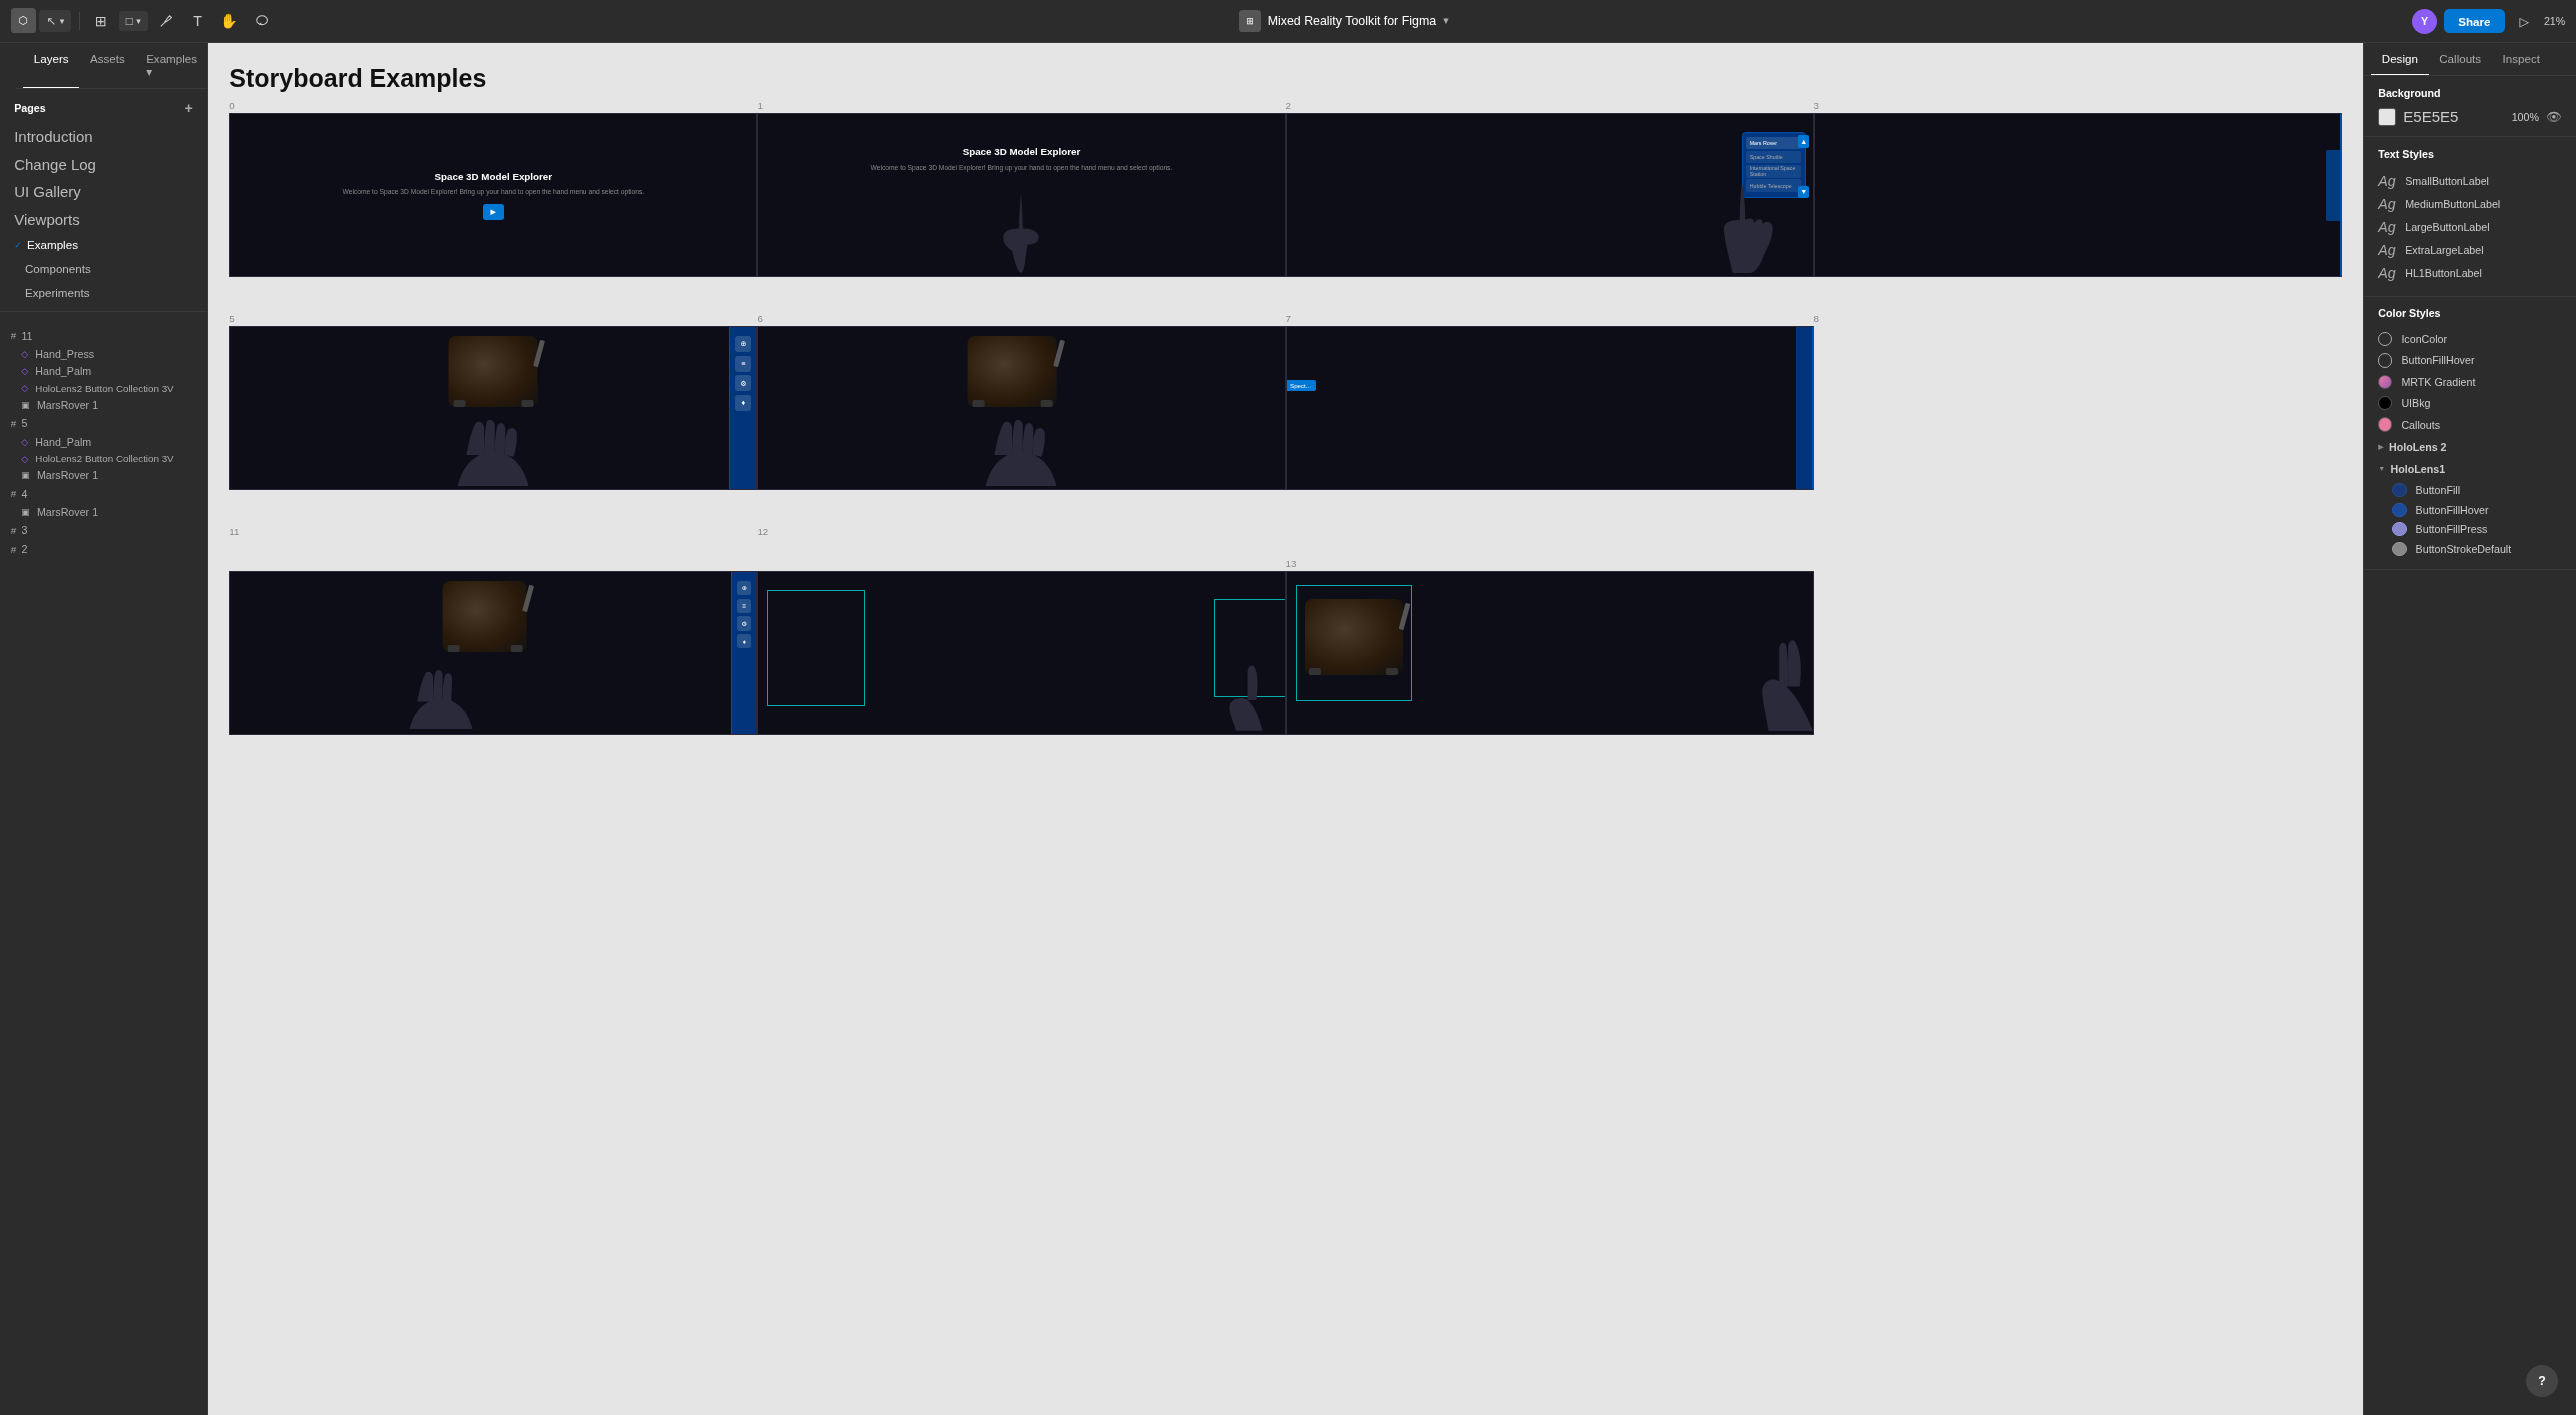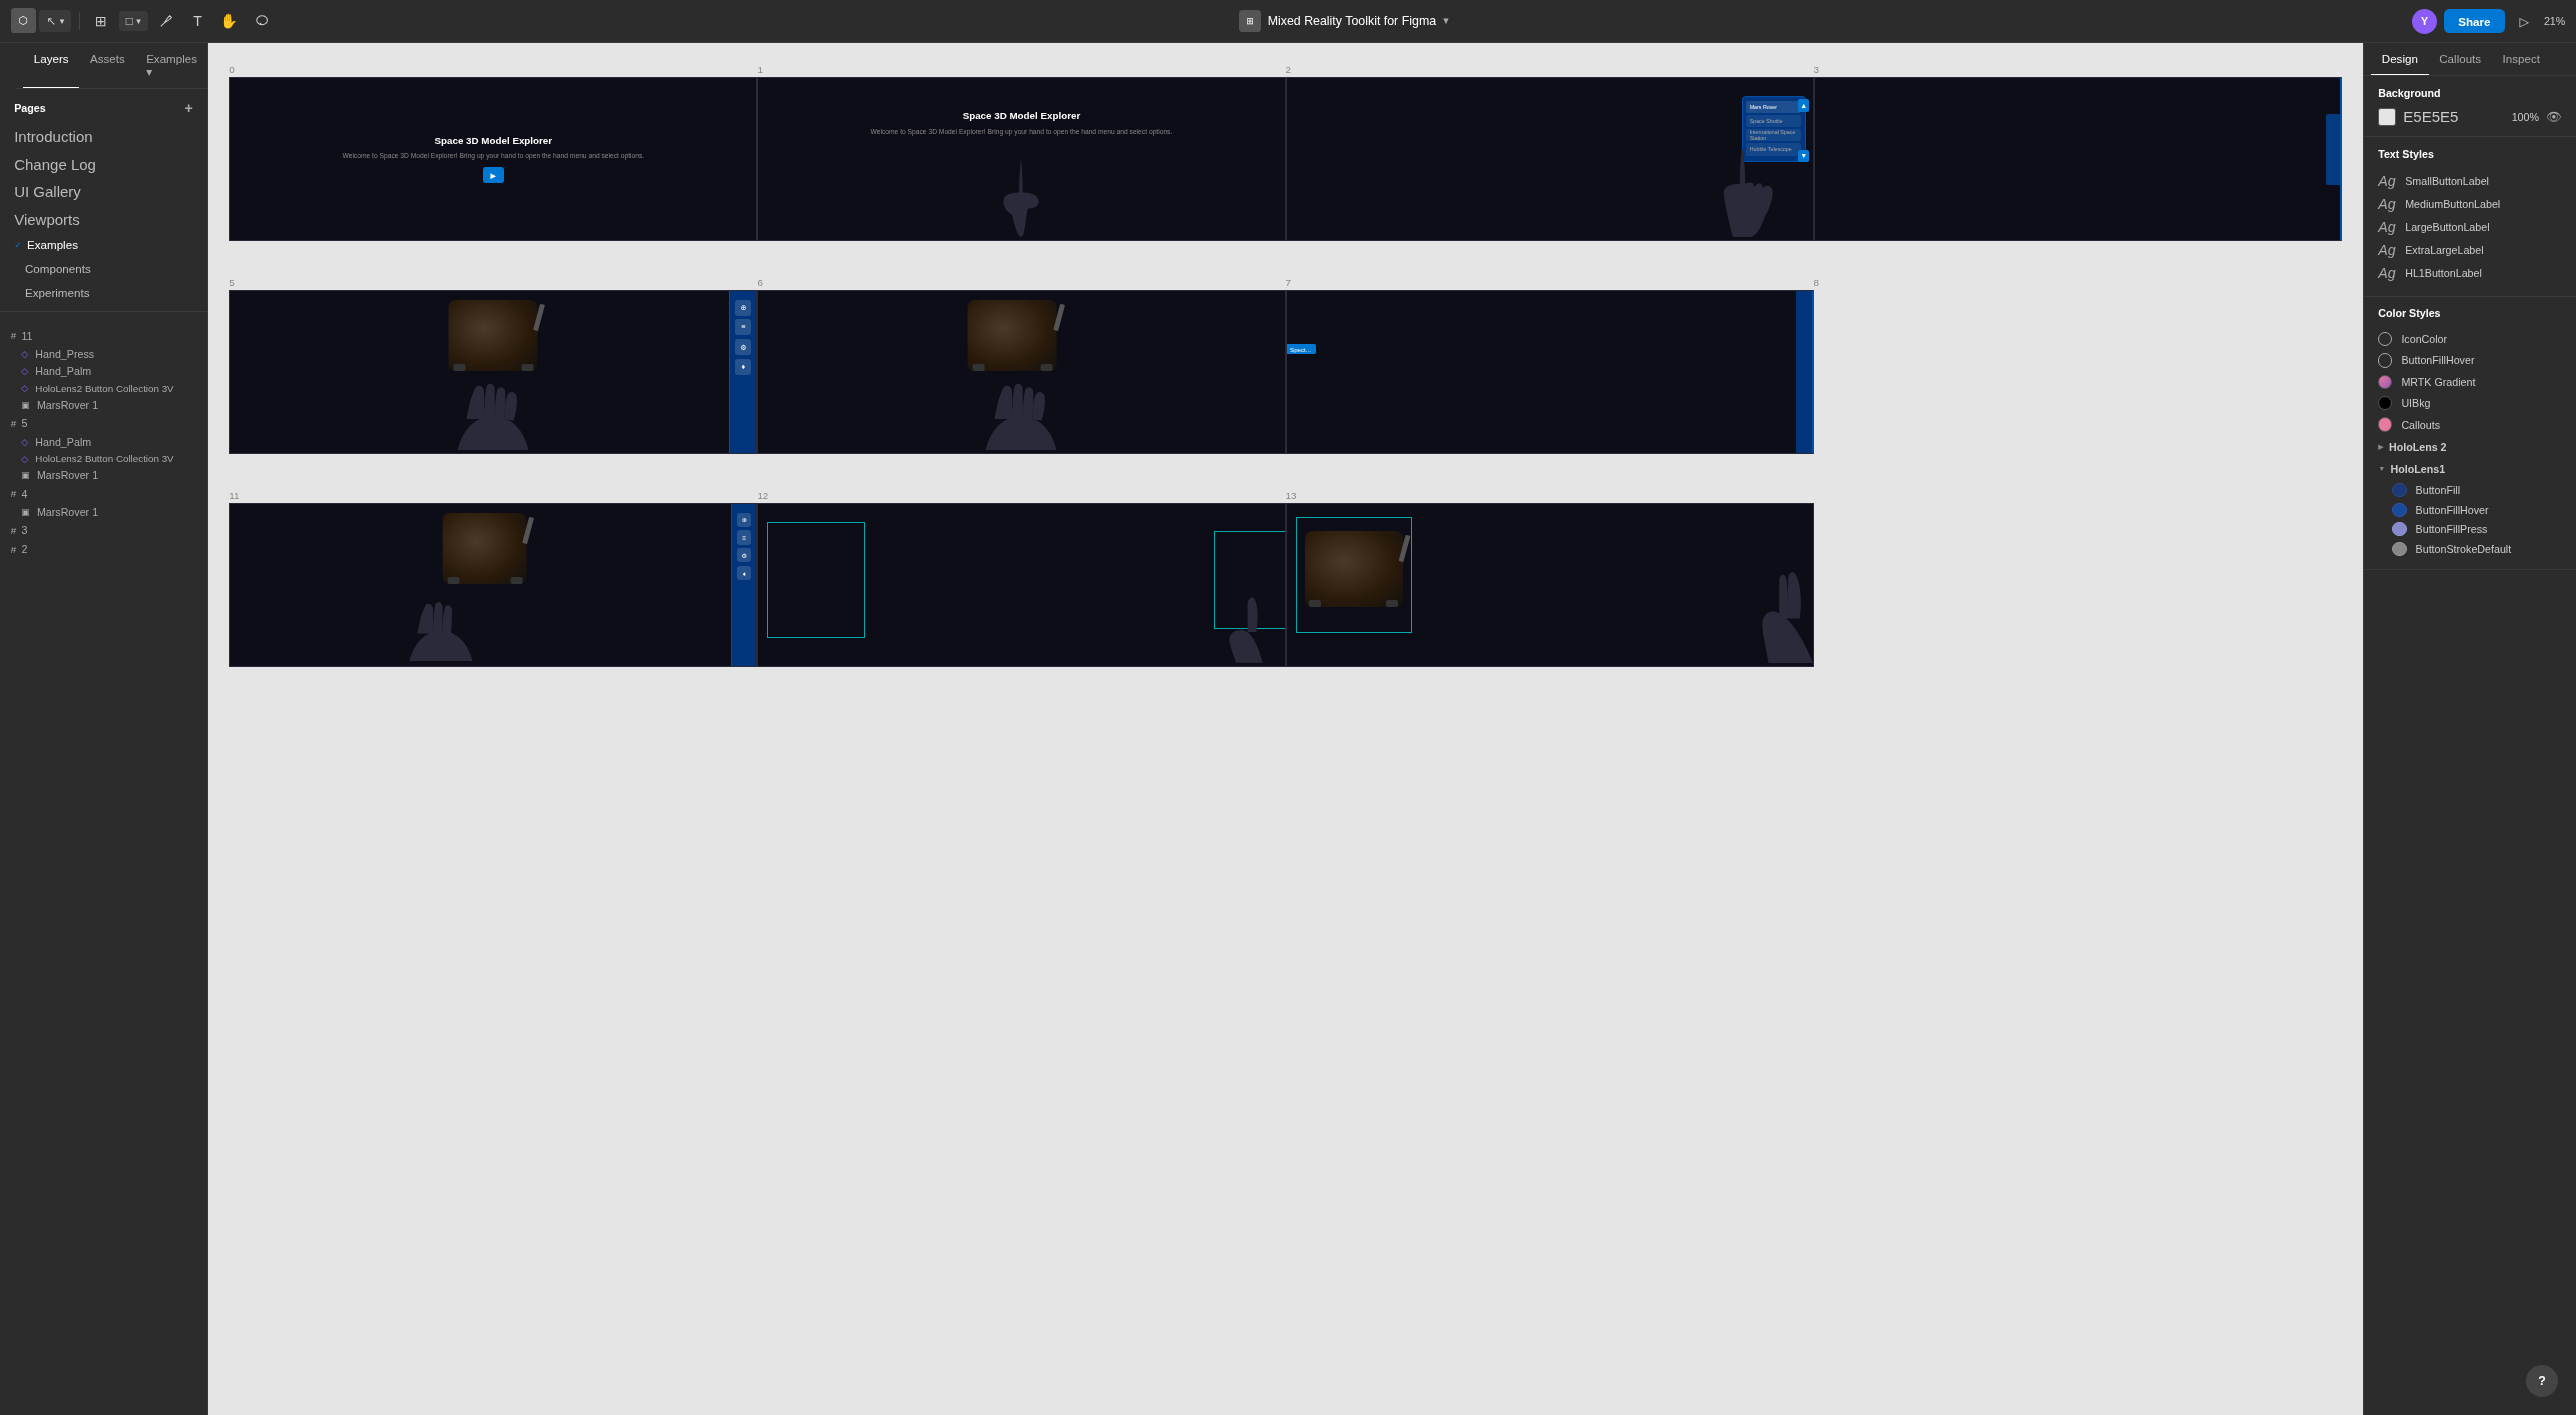--- a/index.html
+++ b/index.html
@@ -489,20 +489,21 @@
 
       <div class="layer-group-header">
         <span class="hash">#</span>
         <span>2</span>
       </div>
     </div>
   </div>
 
   <div class="canvas-area">
     <div class="canvas-content">
+      <h1 class="storyboard-title">Storyboard Examples</h1>
 
       <div style="display:grid; grid-template-columns: repeat(4,1fr); gap:0; margin-bottom:36px;">
 
         <div style="grid-column: 1; padding:0 0 1.8px; font-size:9.8px; color:#888;">0</div>
         <div style="grid-column: 2; padding:0 0 1.8px; font-size:9.8px; color:#888;">1</div>
         <div style="grid-column: 3; padding:0 0 1.8px; font-size:9.8px; color:#888;">2</div>
         <div style="grid-column: 4; padding:0 0 1.8px; font-size:9.8px; color:#888;">3</div>
 
         <div style="background:#0d0d18; height:164px; position:relative; border:0.9px solid #2a2a3a; display:flex; align-items:center; justify-content:center;">
           <div style="text-align:center; padding:14.2px;">
@@ -631,21 +632,21 @@
         <div style="background:#0d0d18; height:164px; position:relative; border:0.9px solid #2a2a3a; border-right:2.7px solid #0050aa; overflow:hidden;">
 
           <div style="position:absolute; top:53px; left:-1.8px; background:#0078d4; color:white; font-size:6.2px; padding:1.8px 5.3px; border-radius:0 1.8px 1.8px 0;">Spect...</div>
           <div style="position:absolute; right:0; top:0; width:16px; height:100%; background:rgba(0,60,140,0.85);"></div>
         </div>
       </div>
 
       <div style="display:grid; grid-template-columns: repeat(4,1fr); gap:0;">
         <div style="grid-column:1; padding:0 0 1.8px; font-size:9.8px; color:#888;">11</div>
         <div style="grid-column:2; padding:0 0 1.8px; font-size:9.8px; color:#888;">12</div>
-        <div style="grid-column:3; padding:0 0 1.8px; font-size:9.8px; color:#888;">13</div>
+        <div style="grid-column:3; padding:0 0 1.8px; font-size:9.8px; color:#888;margin-top:32px;">13</div>
         <div style="grid-column:4;"></div>
 
         <div style="background:#0d0d18; height:164px; position:relative; border:0.9px solid #2a2a3a; overflow:hidden;">
           <div style="position:absolute; top:9px; left:50%; transform:translateX(-60%); width:84px; height:71px;">
             <div style="width:100%; height:100%; background: radial-gradient(ellipse at 40% 40%, #4a3a2a 0%, #2a1a0a 60%, #111 100%); border-radius:7.1px; position:relative;">
               <div style="position:absolute; bottom:0; left:4.4px; width:12.4px; height:7.1px; background:#333; border-radius:1.8px;"></div>
               <div style="position:absolute; bottom:0; right:4.4px; width:12.4px; height:7.1px; background:#333; border-radius:1.8px;"></div>
               <div style="position:absolute; top:4.4px; right:-4.4px; width:5.3px; height:27px; background:#555; border-radius:0.9px; transform:rotate(15deg);"></div>
             </div>
           </div>

